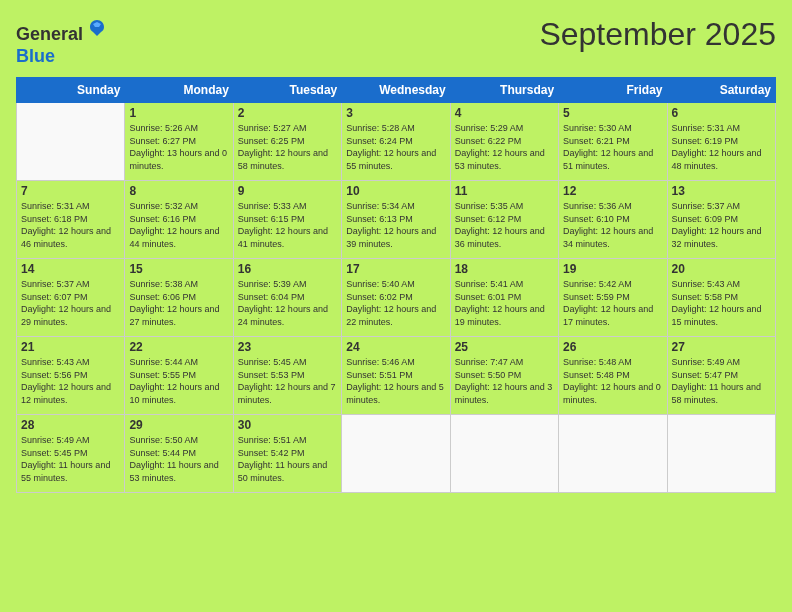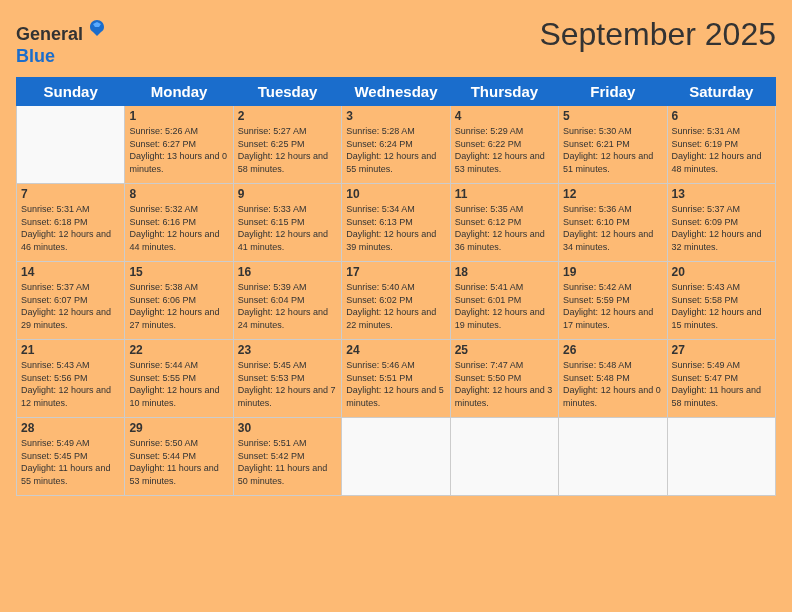--- a/index.html
+++ b/index.html
@@ -7,21 +7,21 @@
       font-family: Arial, sans-serif;
       background: #fff;
       width: 792px;
       height: 612px;
       overflow: hidden;
     }
     .page {
       width: 792px;
       height: 612px;
       padding: 16px;
-      background: #fdba74;
+      background: #bef264;
     }
     .header {
       display: flex;
       justify-content: space-between;
       align-items: flex-start;
       margin-bottom: 10px;
     }
     .logo {
       display: flex;
       align-items: center;
@@ -52,22 +52,22 @@
     }
     .calendar {
       width: 100%;
       border-collapse: collapse;
       font-size: 10px;
     }
     .calendar th {
       background: #1a6dcc;
       color: #fff;
       padding: 5px 4px;
-      text-align: center;
-      font-size: 15px;
+      text-align: right;
+      font-size: 12px;
       font-weight: bold;
       border: 1px solid #1a6dcc;
     }
     .calendar td {
       border: 1px solid #ccc;
       vertical-align: top;
       padding: 3px 4px;
       width: calc(100% / 7);
       height: 78px;
     }

